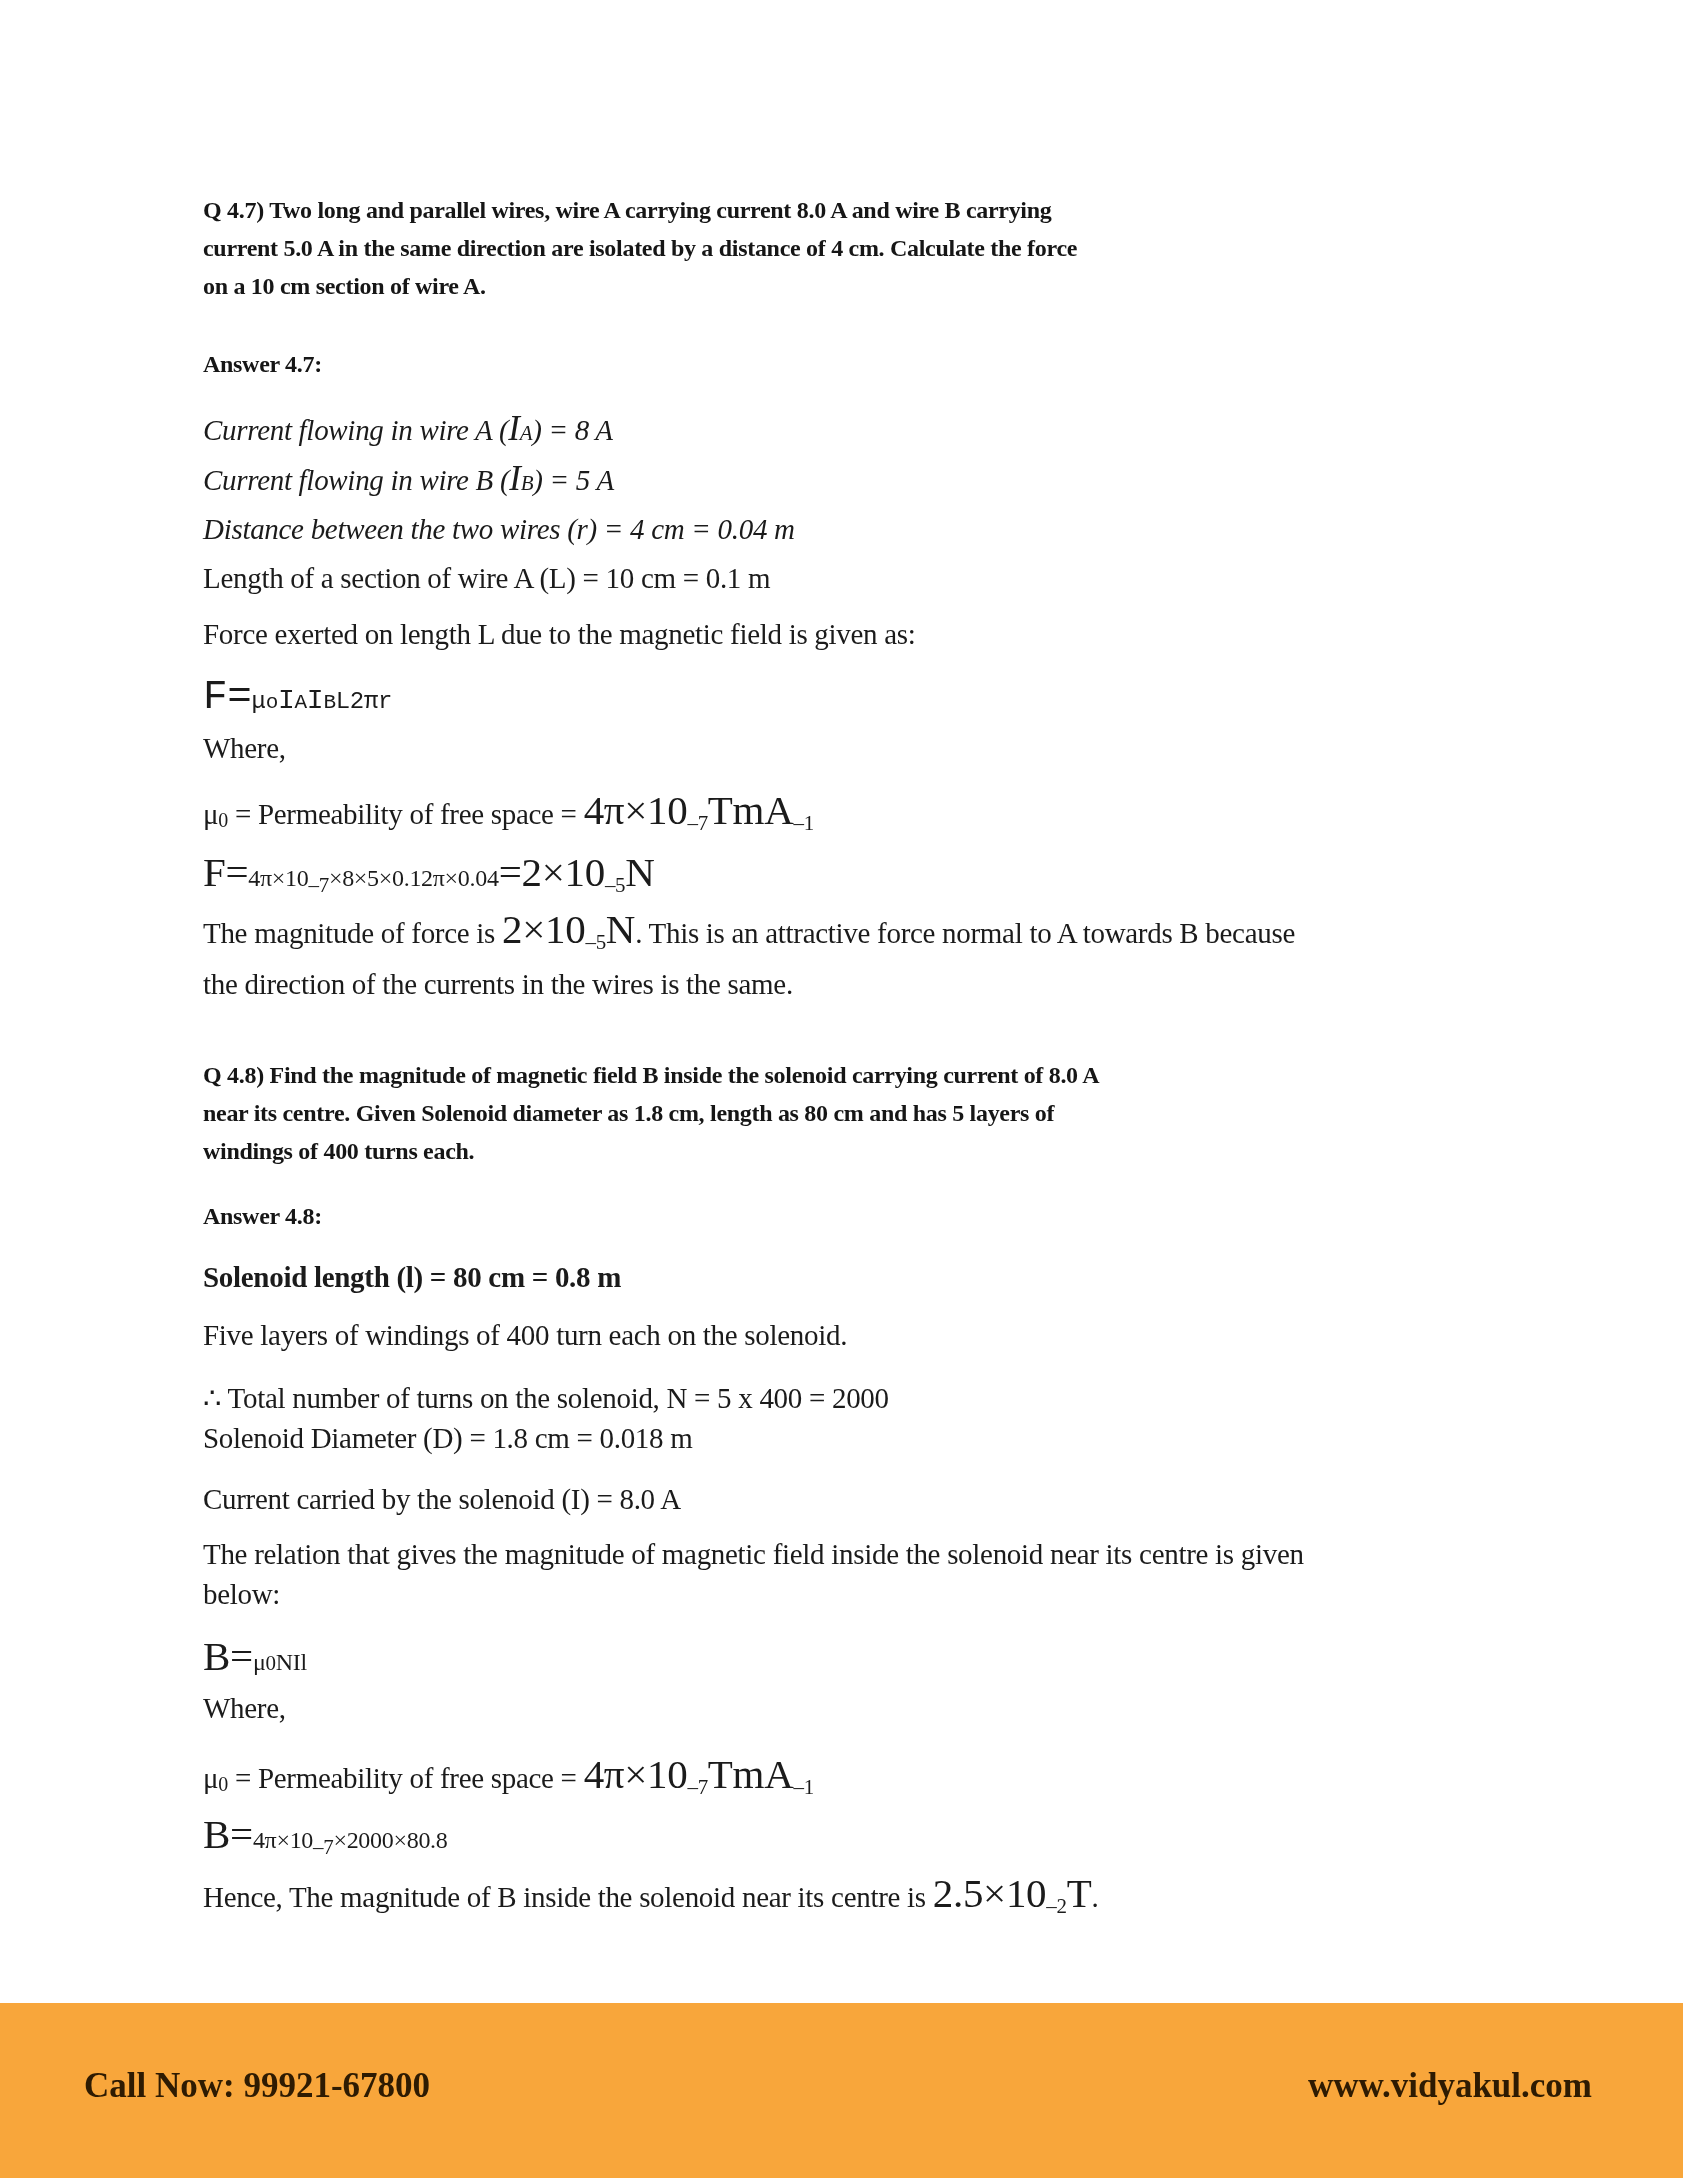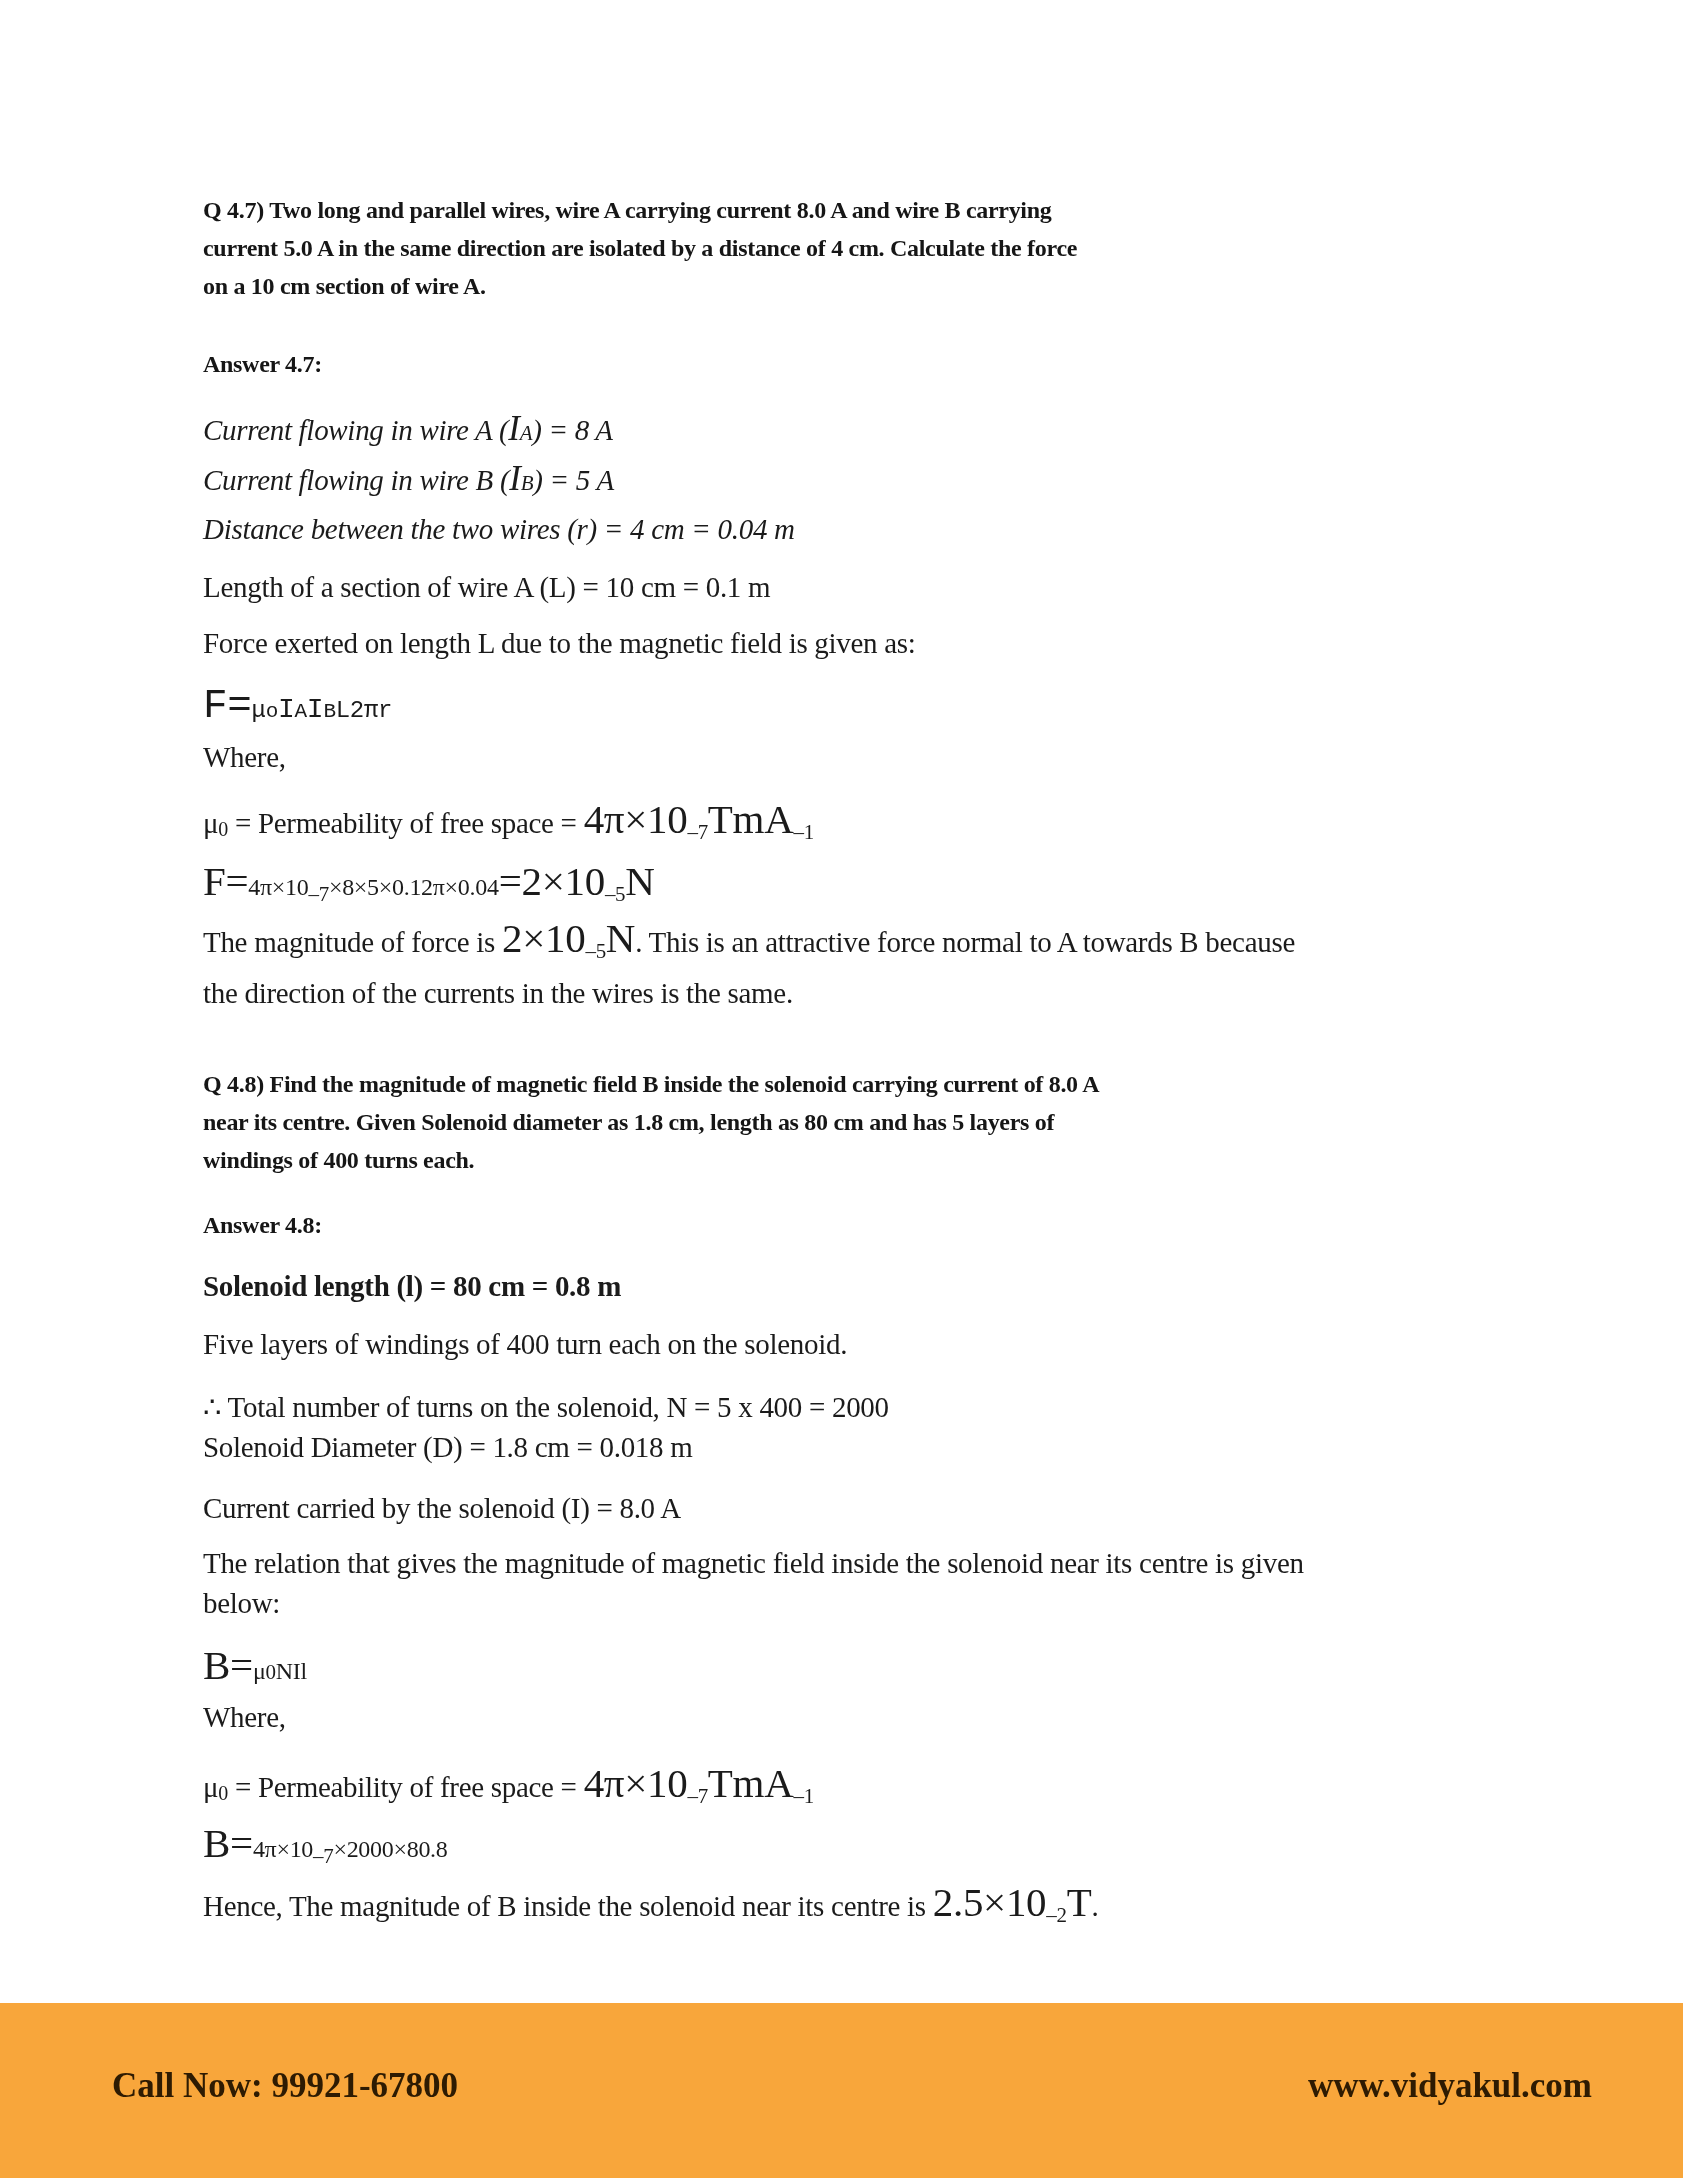--- a/index.html
+++ b/index.html
@@ -23,21 +23,21 @@
   .sg-sm{font-size:24px;}
   .sg-sub{font-size:21px;vertical-align:-6px;}
   .sg-sc{font-size:21px;}
   .sg-mu0{font-size:20px;vertical-align:-3px;}
   .sg-bigI{font-size:35px;}
   .sg-smI{font-size:28px;}
   #footer{
     position:absolute;left:0;top:2003px;width:1683px;height:175px;
     box-sizing:border-box;
     display:flex;justify-content:space-between;align-items:center;
-    padding:0 91px 10px 112px;
+    padding:0 91px 10px 84px;
     font-weight:bold;font-size:35px;
   }
 </style>
 </head>
 <body style="color: rgb(27, 27, 27);">
 
 <div id="content">
 
   <section>
     <div style="margin-top:191px;">
@@ -47,21 +47,21 @@
     </div>
 
     <div class="line bold-line" style="margin-top:40px;">Answer 4.7:</div>
 
     <div style="margin-top:23px;font-style:italic;">
       <div class="line body-line"><span>Current flowing in wire A (</span><span class="sg-bigI">I</span><span class="sg-sc">A</span><span>) = 8 A</span></div>
       <div class="line body-line"><span>Current flowing in wire B (</span><span class="sg-bigI">I</span><span class="sg-sc">B</span><span>) = 5 A</span></div>
       <div class="line body-line">Distance between the two wires (r) = 4 cm = 0.04 m</div>
     </div>
 
-    <div class="line body-line" style="margin-top:12px;">Length of a section of wire A (L) = 10 cm = 0.1 m</div>
+    <div class="line body-line" style="margin-top:3px;">Length of a section of wire A (L) = 10 cm = 0.1 m</div>
 
     <div class="line body-line" style="margin-top:10px;">Force exerted on length L due to the magnetic field is given as:</div>
 
     <div class="line body-line lh44" style="margin-top:18px;font-family:Liberation Mono, monospace;"><span class="sg-big">F=</span><span class="sg-sm">μ</span><span class="sg-sc">o</span><span class="sg-smI">I</span><span class="sg-sc">A</span><span class="sg-smI">I</span><span class="sg-sc">B</span><span class="sg-sm">L2πr</span></div>
     <div class="line body-line">Where,</div>
 
     <div class="line body-line lh52" style="margin-top:14px;"><span>μ</span><span class="sg-mu0">0</span><span> = Permeability of free space = </span><span class="sg-big">4π×10</span><span class="sg-sub">–7</span><span class="sg-big">TmA</span><span class="sg-sub">–1</span></div>
     <div class="line body-line"><span class="sg-big">F=</span><span class="sg-sm">4π×10</span><span class="sg-sub">–7</span><span class="sg-sm">×8×5×0.12π×0.04</span><span class="sg-big">=2×10</span><span class="sg-sub">–5</span><span class="sg-big">N</span></div>
 
     <div>

